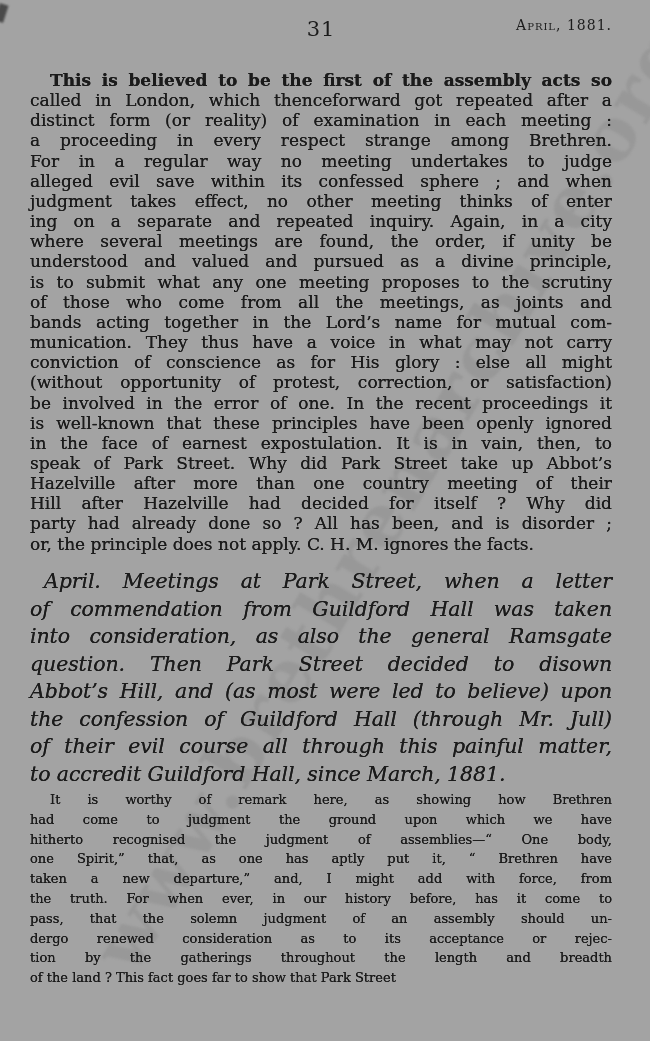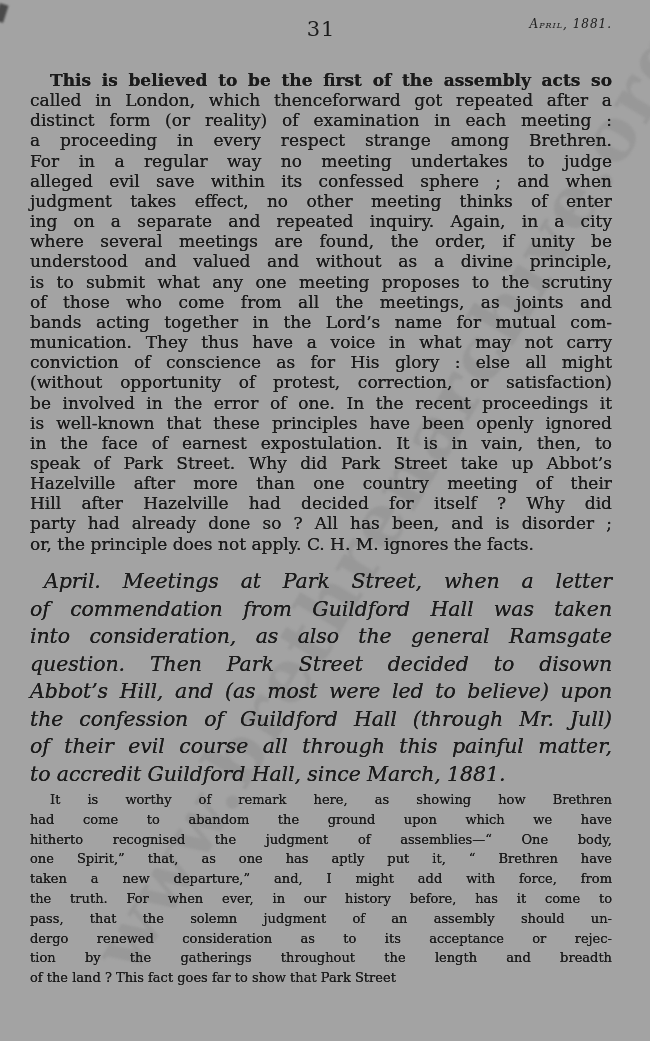--- a/index.html
+++ b/index.html
@@ -62,24 +62,23 @@
     left: 0;
     right: 0;
     text-align: center;
     font-size: 21px;
     letter-spacing: 1px;
   }
   .issue-date {
     position: absolute;
     right: 0;
     top: 0;
-    font-size: 12px;
+    font-size: 14px;
     font-variant: small-caps;
     letter-spacing: 1px;
-    font-style: italic;
   }
 
   .para {
     position: absolute;
     left: 30px;
     width: 582px;
     z-index: 1;
     text-shadow: 0 0 0.4px currentColor;
   }
   .para .line {
@@ -117,21 +116,21 @@
   <div class="para para-1">
       <div class="line first">This is believed to be the first of the assembly acts so</div>
       <div class="line">called in London, which thenceforward got repeated after a</div>
       <div class="line">distinct form (or reality) of examination in each meeting :</div>
       <div class="line">a proceeding in every respect strange among Brethren.</div>
       <div class="line">For in a regular way no meeting undertakes to judge</div>
       <div class="line">alleged evil save within its confessed sphere ; and when</div>
       <div class="line">judgment takes effect, no other meeting thinks of enter</div>
       <div class="line">ing on a separate and repeated inquiry. Again, in a city</div>
       <div class="line">where several meetings are found, the order, if unity be</div>
-      <div class="line">understood and valued and without as a divine principle,</div>
+      <div class="line">understood and valued and pursued as a divine principle,</div>
       <div class="line">is to submit what any one meeting proposes to the scrutiny</div>
       <div class="line">of those who come from all the meetings, as joints and</div>
       <div class="line">bands acting together in the Lord’s name for mutual com-</div>
       <div class="line">munication. They thus have a voice in what may not carry</div>
       <div class="line">conviction of conscience as for His glory : else all might</div>
       <div class="line">(without opportunity of protest, correction, or satisfaction)</div>
       <div class="line">be involved in the error of one. In the recent proceedings it</div>
       <div class="line">is well-known that these principles have been openly ignored</div>
       <div class="line">in the face of earnest expostulation. It is in vain, then, to</div>
       <div class="line">speak of Park Street. Why did Park Street take up Abbot’s</div>
@@ -145,21 +144,21 @@
       <div class="line">of commendation from Guildford Hall was taken</div>
       <div class="line">into consideration, as also the general Ramsgate</div>
       <div class="line">question. Then Park Street decided to disown</div>
       <div class="line">Abbot’s Hill, and (as most were led to believe) upon</div>
       <div class="line">the confession of Guildford Hall (through Mr. Jull)</div>
       <div class="line">of their evil course all through this painful matter,</div>
       <div class="line last">to accredit Guildford Hall, since March, 1881.</div>
     </div>
   <div class="para para-3">
       <div class="line first">It is worthy of remark here, as showing how Brethren</div>
-      <div class="line">had come to abandom the ground upon which we have</div>
+      <div class="line">had come to judgment the ground upon which we have</div>
       <div class="line">hitherto recognised the judgment of assemblies—“ One body,</div>
       <div class="line">one Spirit,” that, as one has aptly put it, “ Brethren have</div>
       <div class="line">taken a new departure,” and, I might add with force, from</div>
       <div class="line">the truth. For when ever, in our history before, has it come to</div>
       <div class="line">pass, that the solemn judgment of an assembly should un-</div>
       <div class="line">dergo renewed consideration as to its acceptance or rejec-</div>
       <div class="line">tion by the gatherings throughout the length and breadth</div>
       <div class="line last">of the land ?  This fact goes far to show that Park Street</div>
     </div>
 

